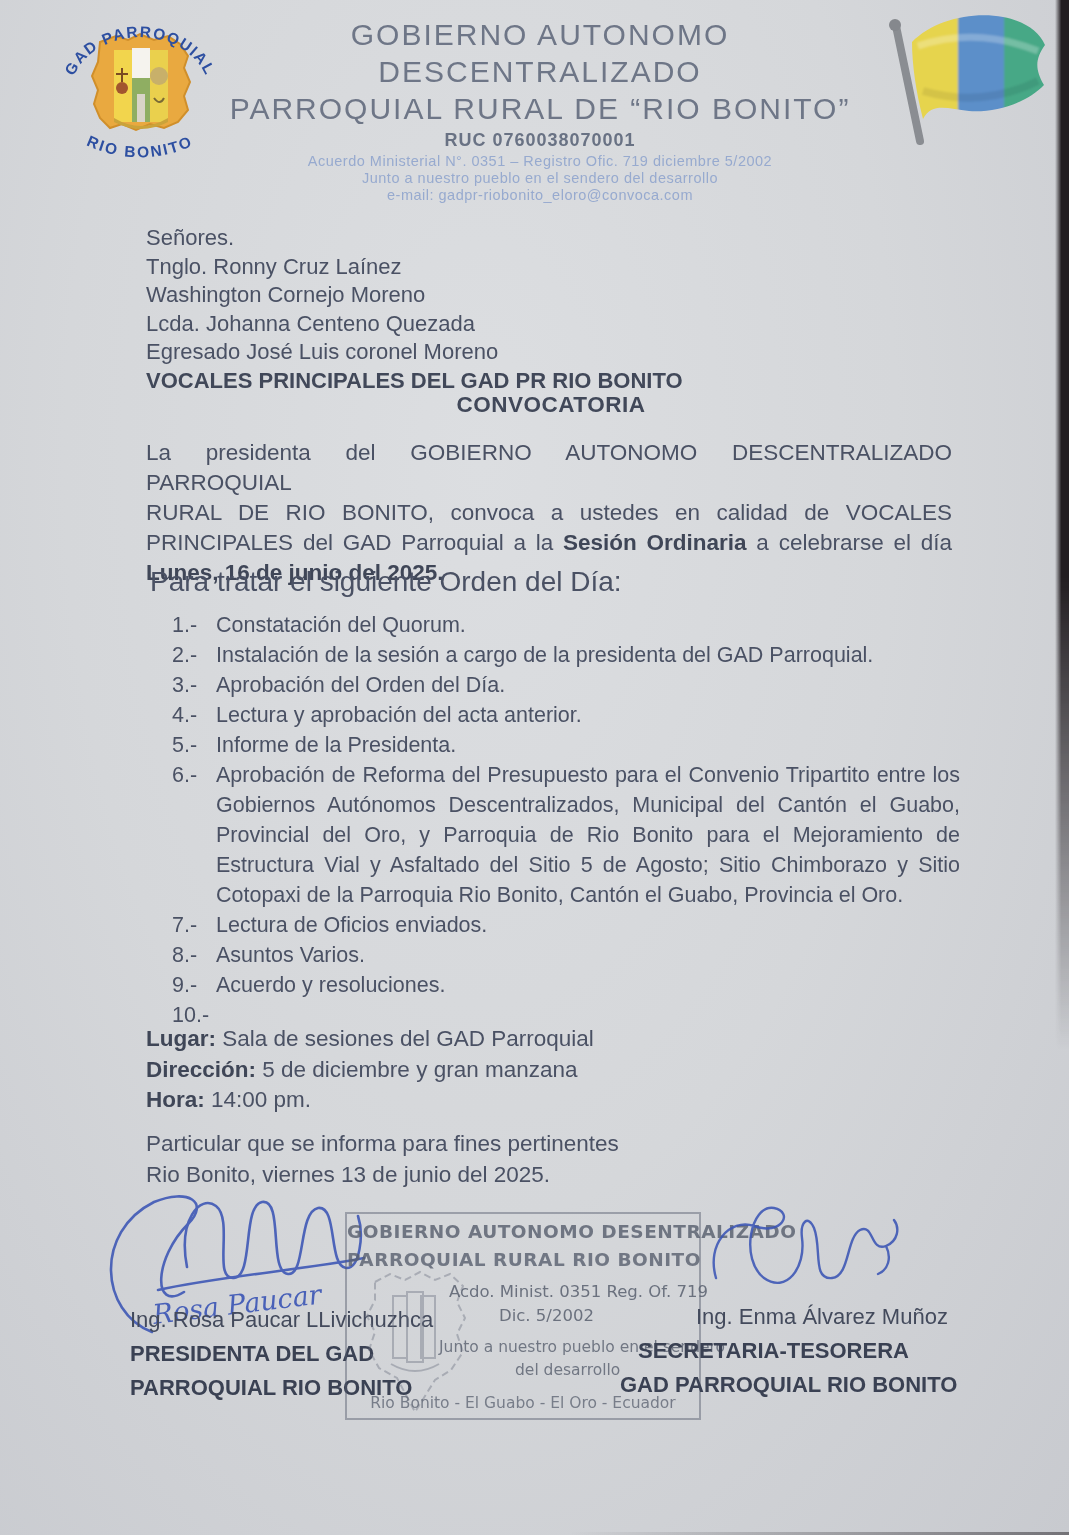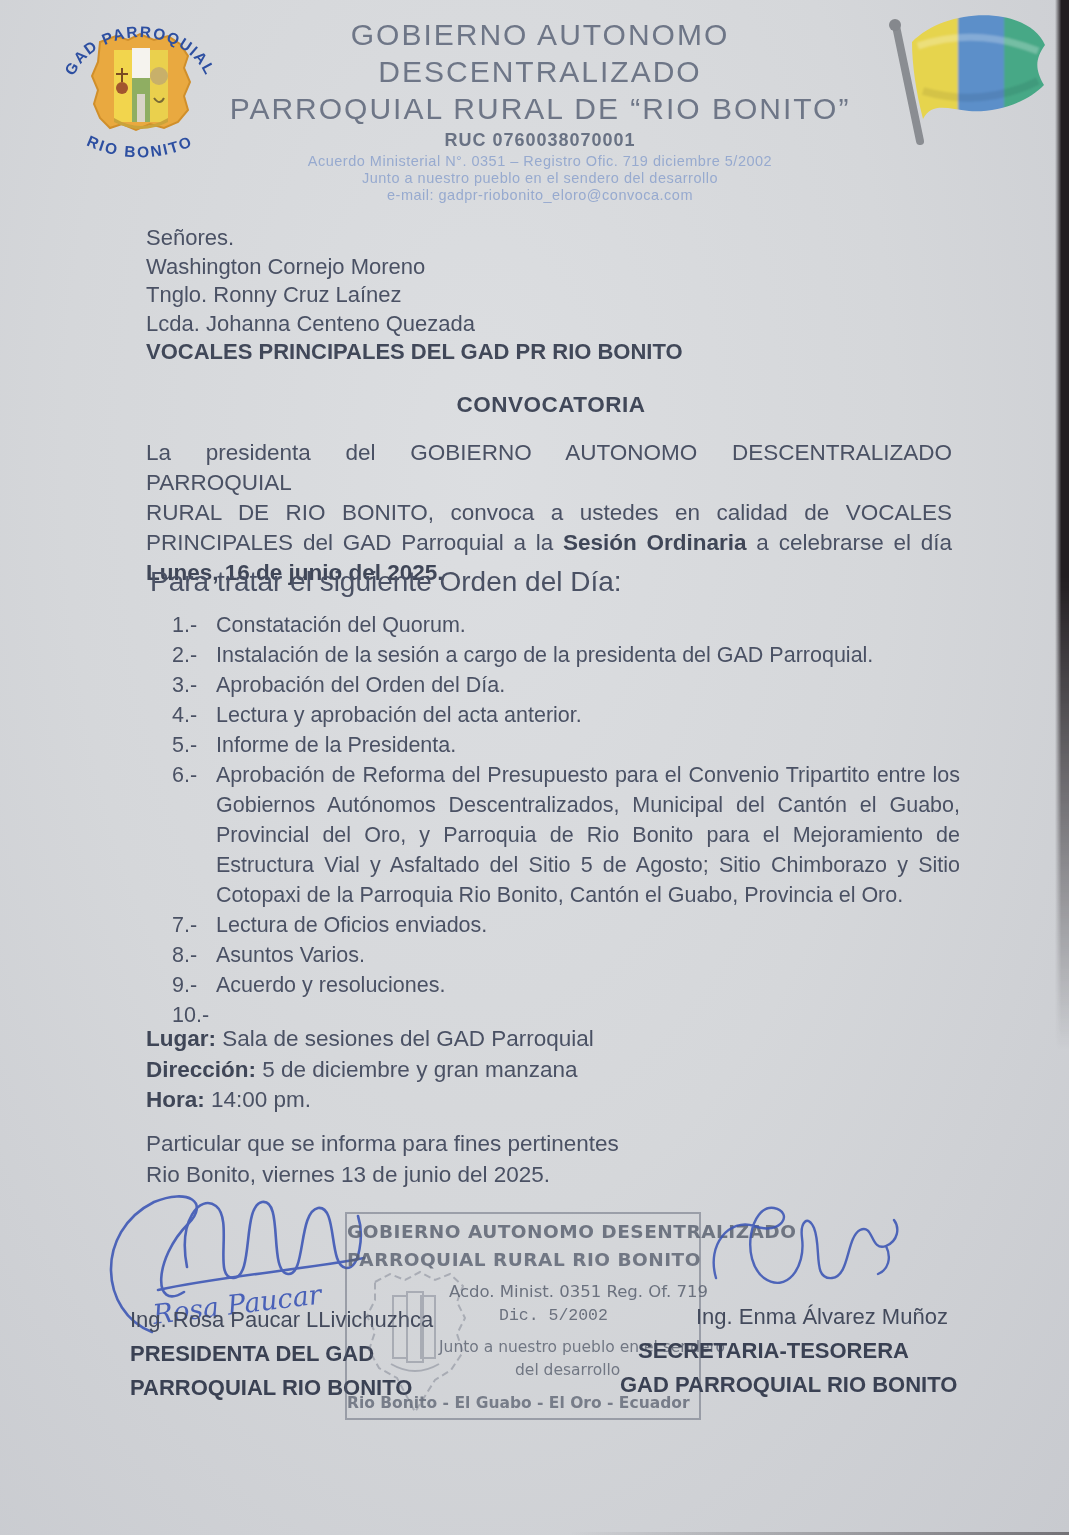--- a/index.html
+++ b/index.html
@@ -60,24 +60,24 @@
   
   .stamp{
     position:absolute;left:345px;top:1212px;width:352px;height:204px;
     border:2px solid rgba(85,92,108,.45);
     color:#59606f;font-family:"DejaVu Sans", sans-serif;
   }
   .stamp div{white-space:nowrap;}
   .st1{font-size:18.5px;font-weight:bold;text-align:center;margin-top:7px;letter-spacing:.5px;opacity:.82;}
   .st2{font-size:18.5px;font-weight:bold;text-align:left;margin-top:7px;letter-spacing:.5px;opacity:.8;}
   .st3{font-size:16.5px;margin-top:12px;padding-left:102px;opacity:.85;}
-  .st4{font-size:16.5px;margin-top:5px;padding-left:152px;opacity:.85;font-family:Liberation Mono, monospace;}
+  .st4{font-size:16.5px;margin-top:5px;padding-left:152px;opacity:.85;}
   .st5{font-size:15.5px;margin-top:13px;padding-left:92px;opacity:.8;}
   .st6{font-size:15.5px;margin-top:5px;padding-left:168px;opacity:.8;}
-  .st7{font-size:15.5px;margin-top:15px;text-align:left;opacity:.75;font-weight:bold;}
+  .st7{font-size:15.5px;margin-top:15px;text-align:center;opacity:.75;}
   .stamp-crest{position:absolute;left:8px;top:48px;opacity:.4;}
 </style>
 </head>
 <body>
 
 <div class="page">
 
   <div class="edge-right"></div>
   <div class="edge-bottom"></div>
 
@@ -134,23 +134,24 @@
     <div class="title-line">GOBIERNO AUTONOMO DESCENTRALIZADO</div>
     <div class="title-line">PARROQUIAL RURAL DE “RIO BONITO”</div>
     <div class="ruc-line">RUC 0760038070001</div>
     <div class="blue-line first">Acuerdo Ministerial N°. 0351 – Registro Ofic. 719 diciembre 5/2002</div>
     <div class="blue-line">Junto a nuestro pueblo en el sendero del desarrollo</div>
     <div class="blue-line">e-mail: gadpr-riobonito_eloro@convoca.com</div>
   </div>
 
   <div class="recipients">
     <div>Señores.</div>
+    <div>Tnglo. Ronny Cruz Laínez</div>
     <div>Washington Cornejo Moreno</div>
-    <div>Tnglo. Ronny Cruz Laínez</div>
     <div>Lcda. Johanna Centeno Quezada</div>
+    <div>Egresado José Luis coronel Moreno</div>
     <div class="role-line">VOCALES PRINCIPALES DEL GAD PR RIO BONITO</div>
   </div>
 
   <div class="convocatoria">CONVOCATORIA</div>
 
   <div class="para1">
     <div class="jline">La presidenta del GOBIERNO AUTONOMO DESCENTRALIZADO PARROQUIAL</div>
     <div class="jline">RURAL DE RIO BONITO, convoca a ustedes en calidad de VOCALES</div>
     <div class="jline"><span>PRINCIPALES del GAD Parroquial a la</span> <b>Sesión Ordinaria</b> <span>a celebrarse el día</span></div>
     <div class="lastline"><b>Lunes, 16 de junio del 2025.</b></div>

